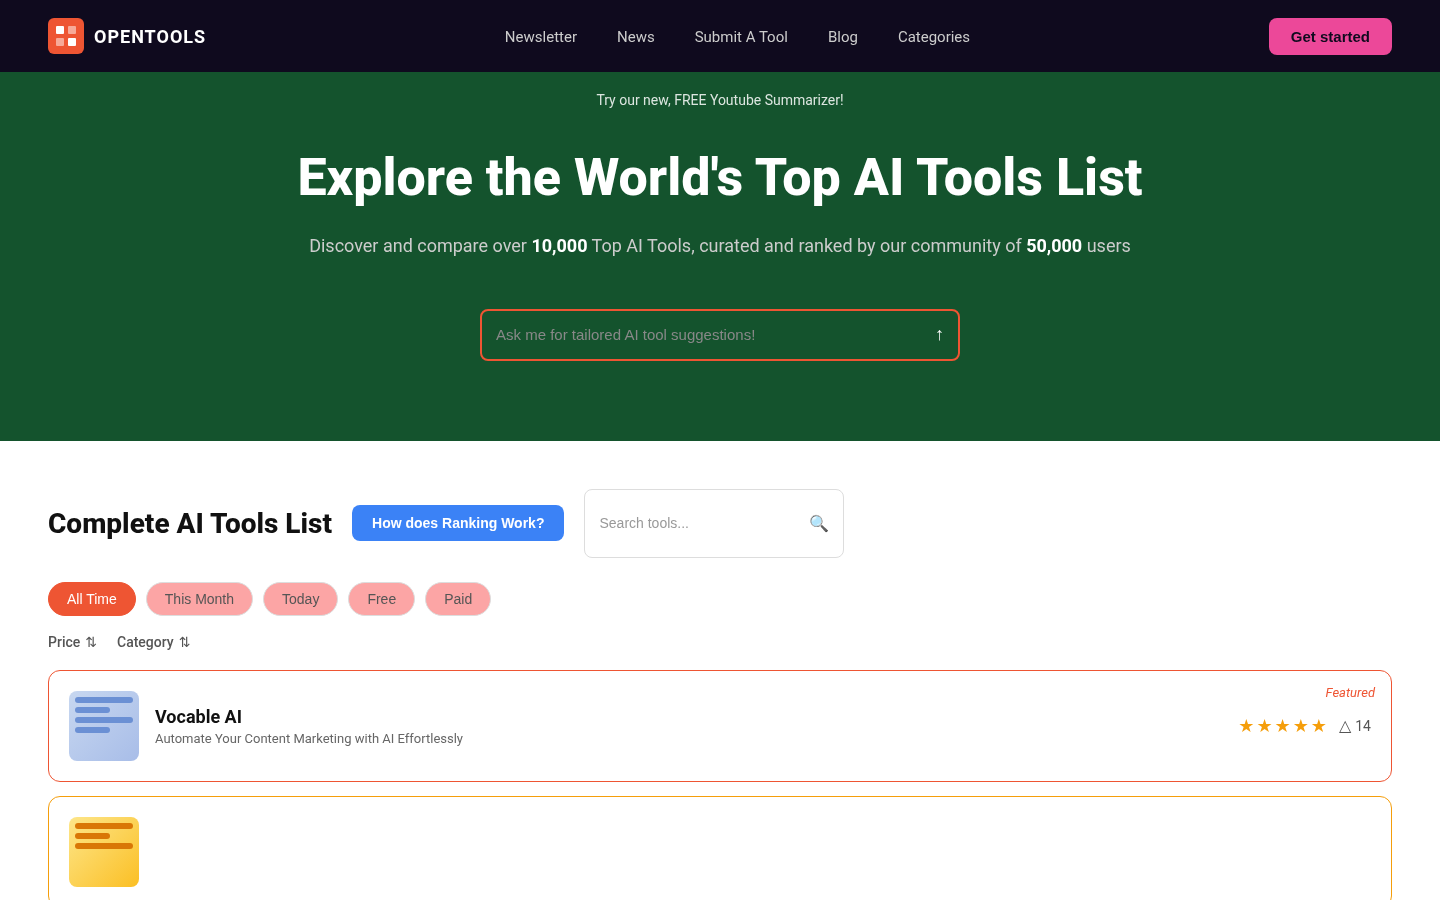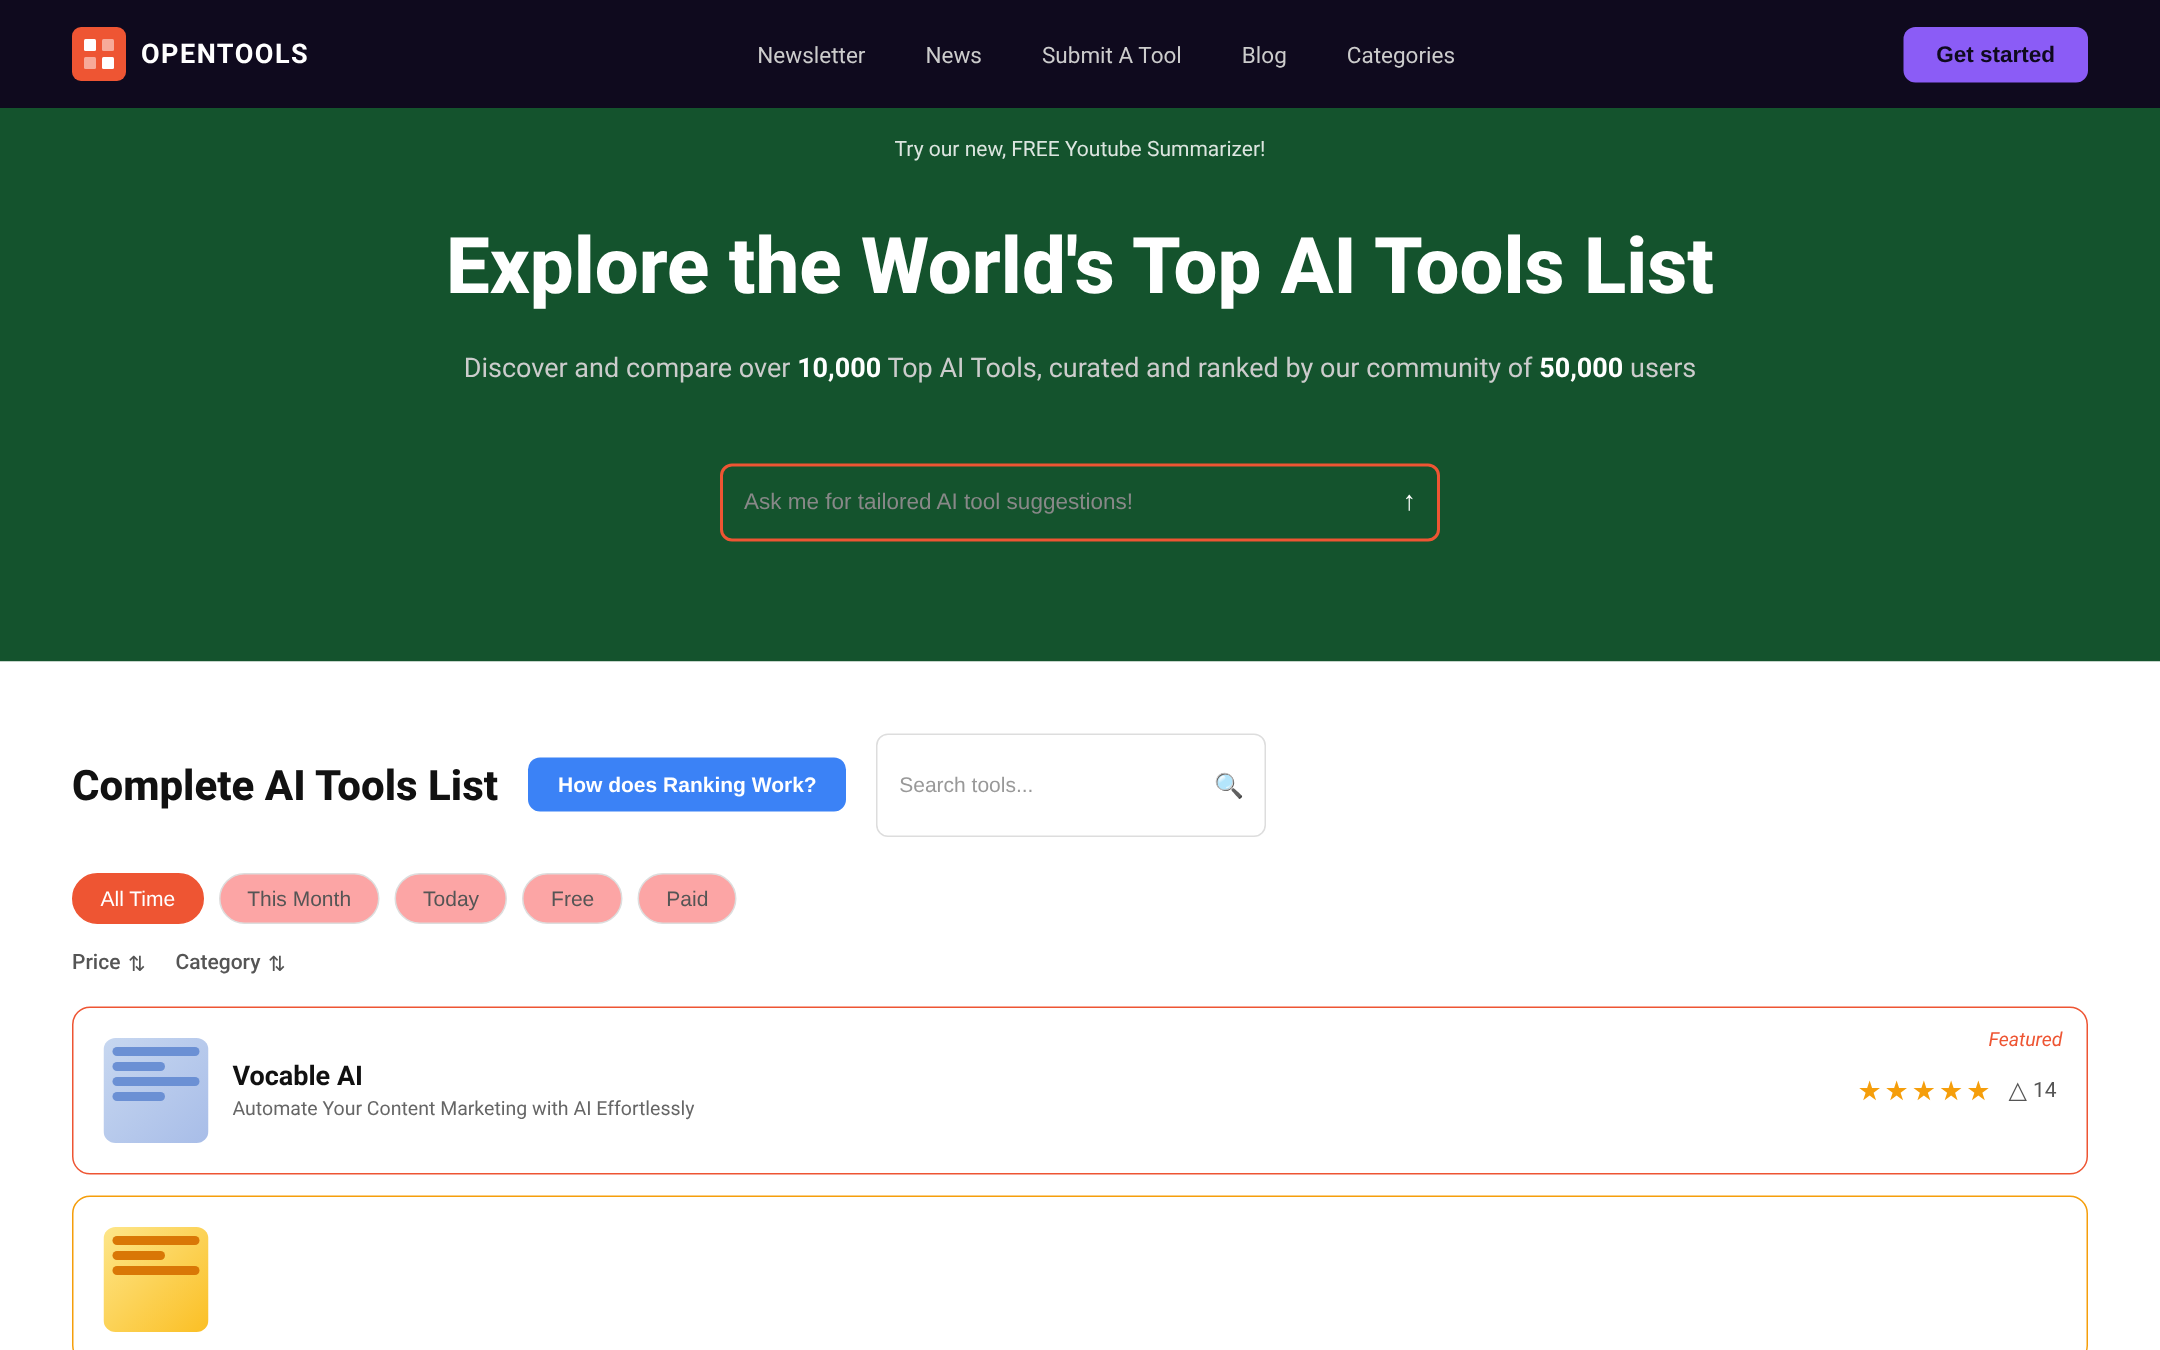--- a/index.html
+++ b/index.html
@@ -36,21 +36,21 @@
       align-items: center;
       gap: 40px;
       list-style: none;
     }
     .nav-links a {
       color: #ccc;
       text-decoration: none;
       font-size: 15px;
     }
     .btn-get-started {
-      background: #8b5cf6;
+      background: #ec4899;
       color: #0f0a1e;
       border: none;
       padding: 10px 22px;
       border-radius: 8px;
       font-size: 15px;
       font-weight: 600;
       cursor: pointer;
     }
 
     
@@ -194,21 +194,21 @@
     .sort-row {
       display: flex;
       gap: 20px;
       align-items: center;
       margin-bottom: 20px;
       color: #555;
       font-size: 14px;
     }
     .sort-item {
       display: flex;
-      align-items: flex-start;
+      align-items: flex-end;
       gap: 5px;
       cursor: pointer;
     }
     .sort-item span { font-weight: 500; }
 
     
     .tool-card {
       border: 1.5px solid #e5e7eb;
       border-radius: 12px;
       padding: 20px;

